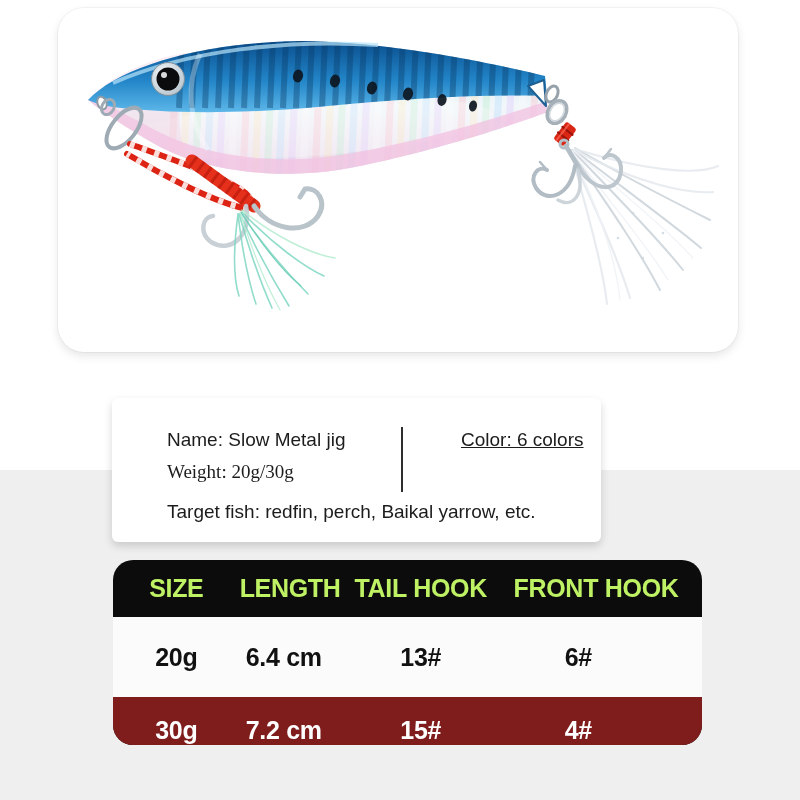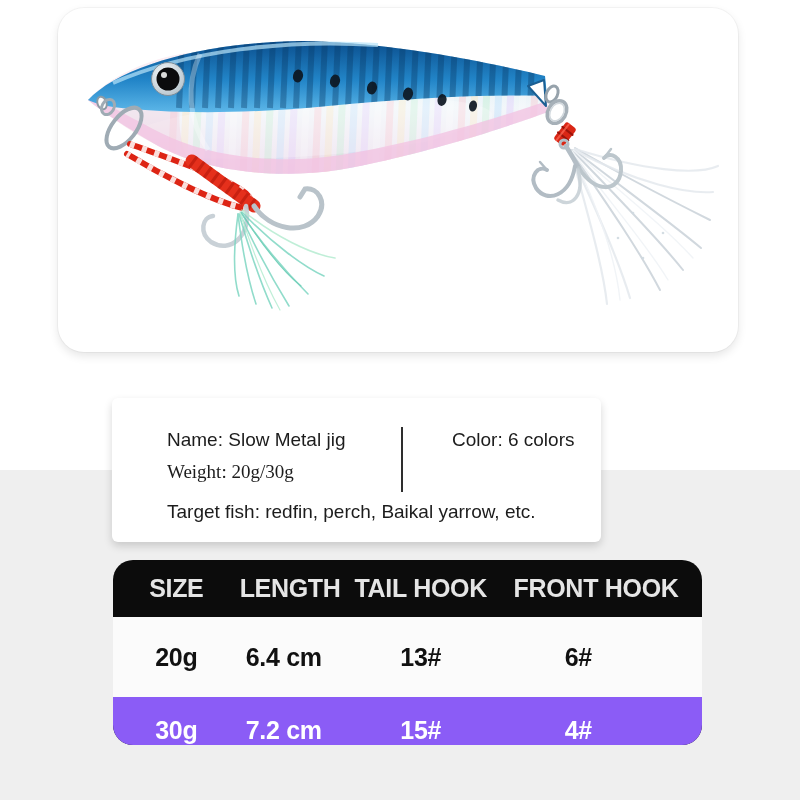--- a/index.html
+++ b/index.html
@@ -22,35 +22,35 @@
   
   .specs-card{
     position:absolute;left:112px;top:398px;width:489px;height:144px;
     background:#ffffff;border-radius:6px;
     box-shadow:0 4px 9px rgba(0,0,0,.16);
     font-size:19px;color:#1c1c1c;
   }
   .spec{position:absolute;white-space:nowrap;line-height:20px;}
   .spec-name{left:55px;top:32px;}
   .spec-weight{left:55px;top:64px;font-family:Liberation Serif, serif;}
-  .spec-color{left:340px;top:32px;}
+  .spec-color{left:349px;top:32px;text-decoration:underline;}
   .spec-length{left:350px;top:64px;}
   .spec-target{left:55px;top:104px;}
   .spec-divider{position:absolute;left:289px;top:29px;width:2px;height:65px;background:#2e2e2e;}
 
   
   .size-table{
     position:absolute;left:113px;top:560px;width:589px;height:185px;
     border-radius:20px;overflow:hidden;background:#0c0c0c;
     font-weight:700;letter-spacing:-0.3px;
   }
   .t-row{display:grid;grid-template-columns:21.5% 15% 31.5% 22% 10%;align-items:center;text-align:center;}
-  .t-head{height:57px;color:#e5e5e5;font-size:25px;}
+  .t-head{height:57px;color:#bef264;font-size:25px;}
   .t-r1{height:80px;background:#fbfbfb;color:#111111;font-size:25px;}
-  .t-r2{height:66px;background:#8b5cf6;color:#ffffff;font-size:25px;}
+  .t-r2{height:66px;background:#7f1d1d;color:#ffffff;font-size:25px;}
   .t-cell{white-space:nowrap;}
 </style>
 </head>
 <body>
 
 <div class="bg-lower"></div>
 
 <div class="photo-card">
   <svg width="680" height="344" viewBox="0 0 680 344">
     <defs>

